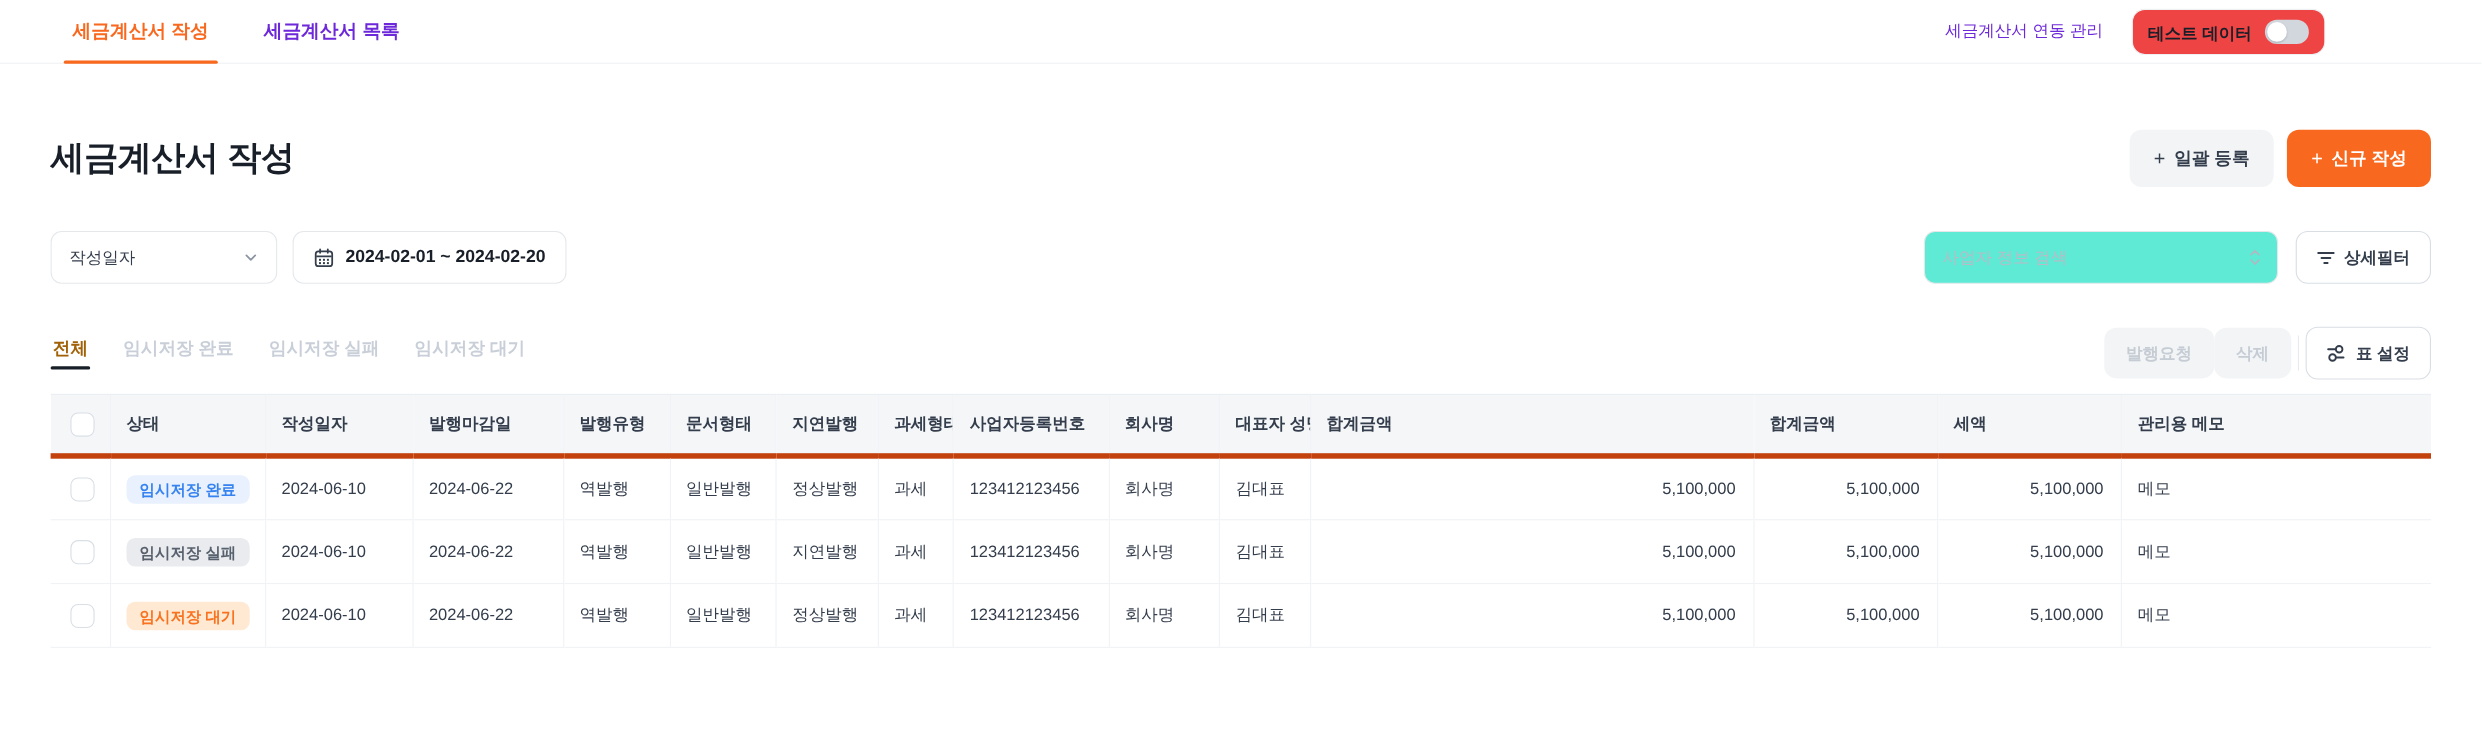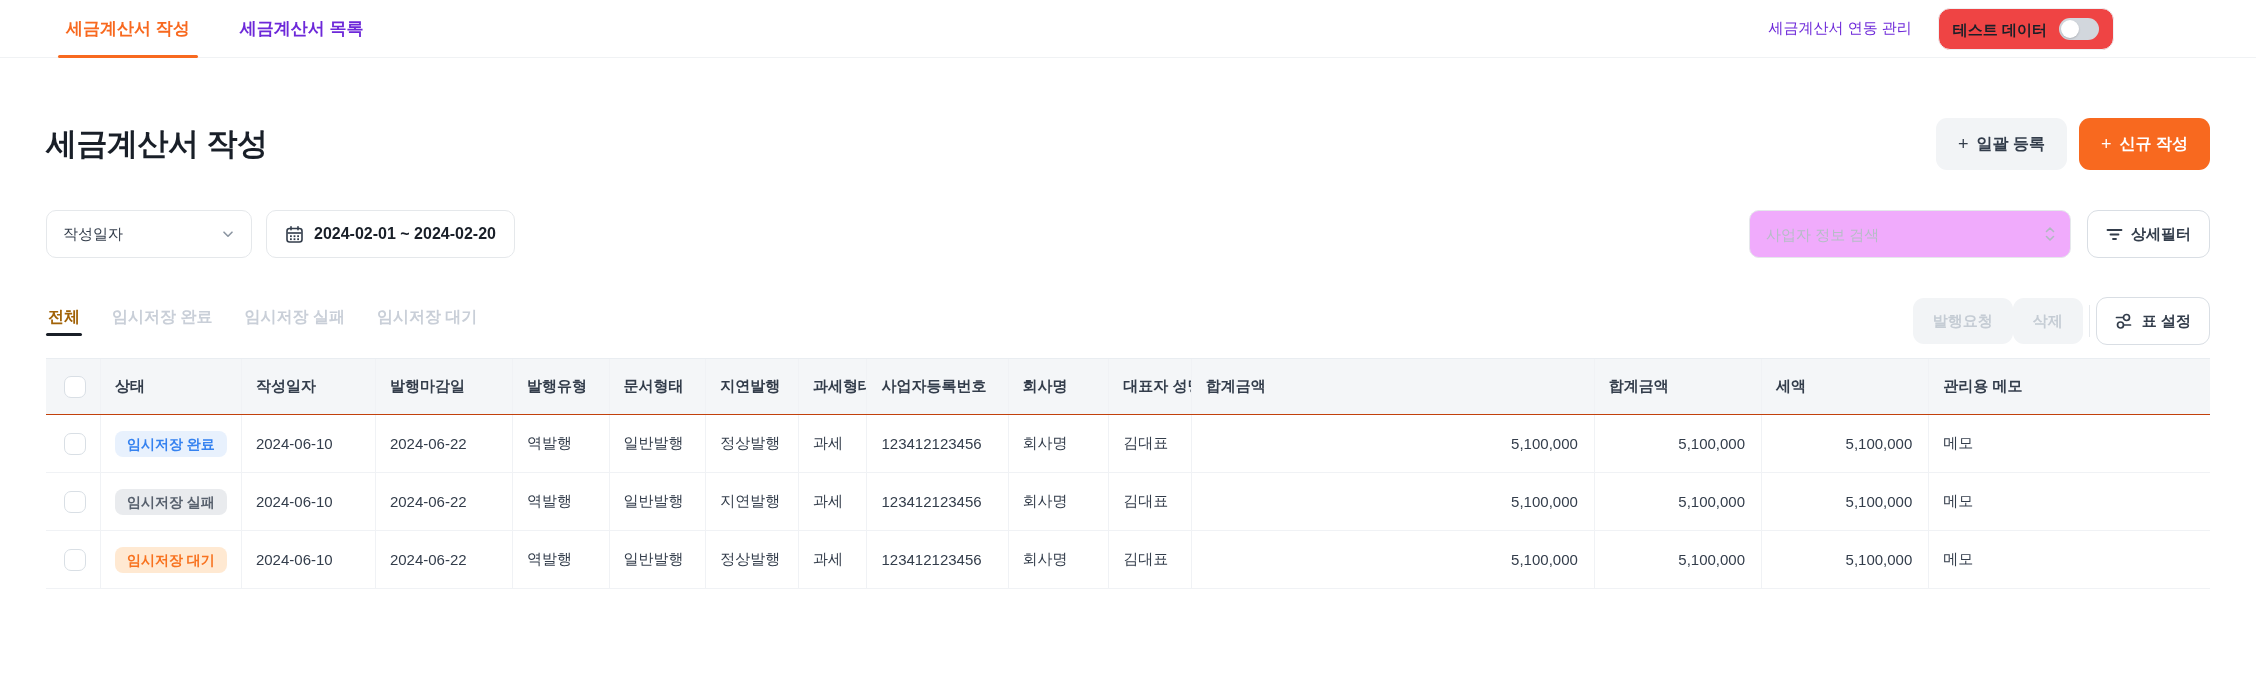--- a/index.html
+++ b/index.html
@@ -41,37 +41,37 @@
   
   .filter-row { margin-top:40px; display:flex; align-items:center; gap:14px; }
   .select { display:flex; align-items:center; justify-content:space-between; width:206px; height:48px;
     border:1px solid #e5e8eb; border-radius:10px; padding:0 16px; font-size:15px; color:#333d4b; cursor:pointer; background:#fff; }
   .date-range { display:flex; align-items:center; gap:10px; height:48px; border:1px solid #e5e8eb;
     border-radius:10px; padding:0 18px; font-size:16px; font-weight:600; color:#191f28;
     background:#fff; cursor:pointer; font-family:inherit; }
   .filter-right { margin-left:auto; display:flex; align-items:center; gap:16px; }
   .search-wrap { position:relative; width:322px; height:48px; }
   .search-wrap input { width:100%; height:100%; border:1px solid #e5e8eb; border-radius:10px;
-    padding:0 36px 0 16px; font-size:15px; color:#333d4b; font-family:inherit; outline:none; background:#f0abfc; }
+    padding:0 36px 0 16px; font-size:15px; color:#333d4b; font-family:inherit; outline:none; background:#5eead4; }
   .search-wrap input::placeholder { color:#b6bdc7; }
   .search-wrap svg { position:absolute; right:14px; top:50%; transform:translateY(-50%); }
 
   
   .status-row { margin-top:38px; display:flex; align-items:center; justify-content:space-between; height:50px; }
   .status-tabs { display:flex; gap:28px; align-items:center; }
   .status-tab { position:relative; font-size:16px; font-weight:600; color:#c9cfd8; cursor:pointer; padding:6px 2px 14px; }
   .status-tab.active { color:#a16207; font-weight:700; }
   .status-tab.active::after { content:""; position:absolute; left:0; right:0; bottom:6px; height:2.5px; background:#191f28; border-radius:2px; }
   .status-actions { display:flex; align-items:center; }
   .vdiv { width:1px; height:32px; background:#e7eaee; margin:0 6px; }
 
   
   table.grid { width:100%; margin-top:12px; border-collapse:collapse; table-layout:fixed; }
   thead th { height:56px; background:#f4f6f8; font-size:15px; font-weight:600; color:#333d4b;
-    text-align:left; padding:0 10px 0 14px; border-top:1px solid #e9edf1; border-bottom:1px solid #c2410c;
+    text-align:left; padding:0 10px 0 14px; border-top:1px solid #e9edf1; border-bottom:5px solid #c2410c;
     white-space:nowrap; overflow:hidden; }
   tbody td { height:58px; font-size:15px; color:#333d4b; padding:0 10px 0 14px;
     border-bottom:1px solid #f0f2f5; white-space:nowrap; overflow:hidden; background:#fff; }
   thead th + th, tbody td + td { border-left:1px solid #f0f2f5; }
   td.right { text-align:right; padding-right:16px; }
   .checkbox { display:block; width:22px; height:22px; margin:0 auto; border:1.5px solid #d9dfe5;
     border-radius:7px; background:#fff; cursor:pointer; }
   .badge { display:inline-flex; align-items:center; padding:6px 12px; border-radius:8px;
     font-size:14px; font-weight:600; line-height:1; }
   .badge.complete { background:#e8f1fd; color:#3582f0; }

